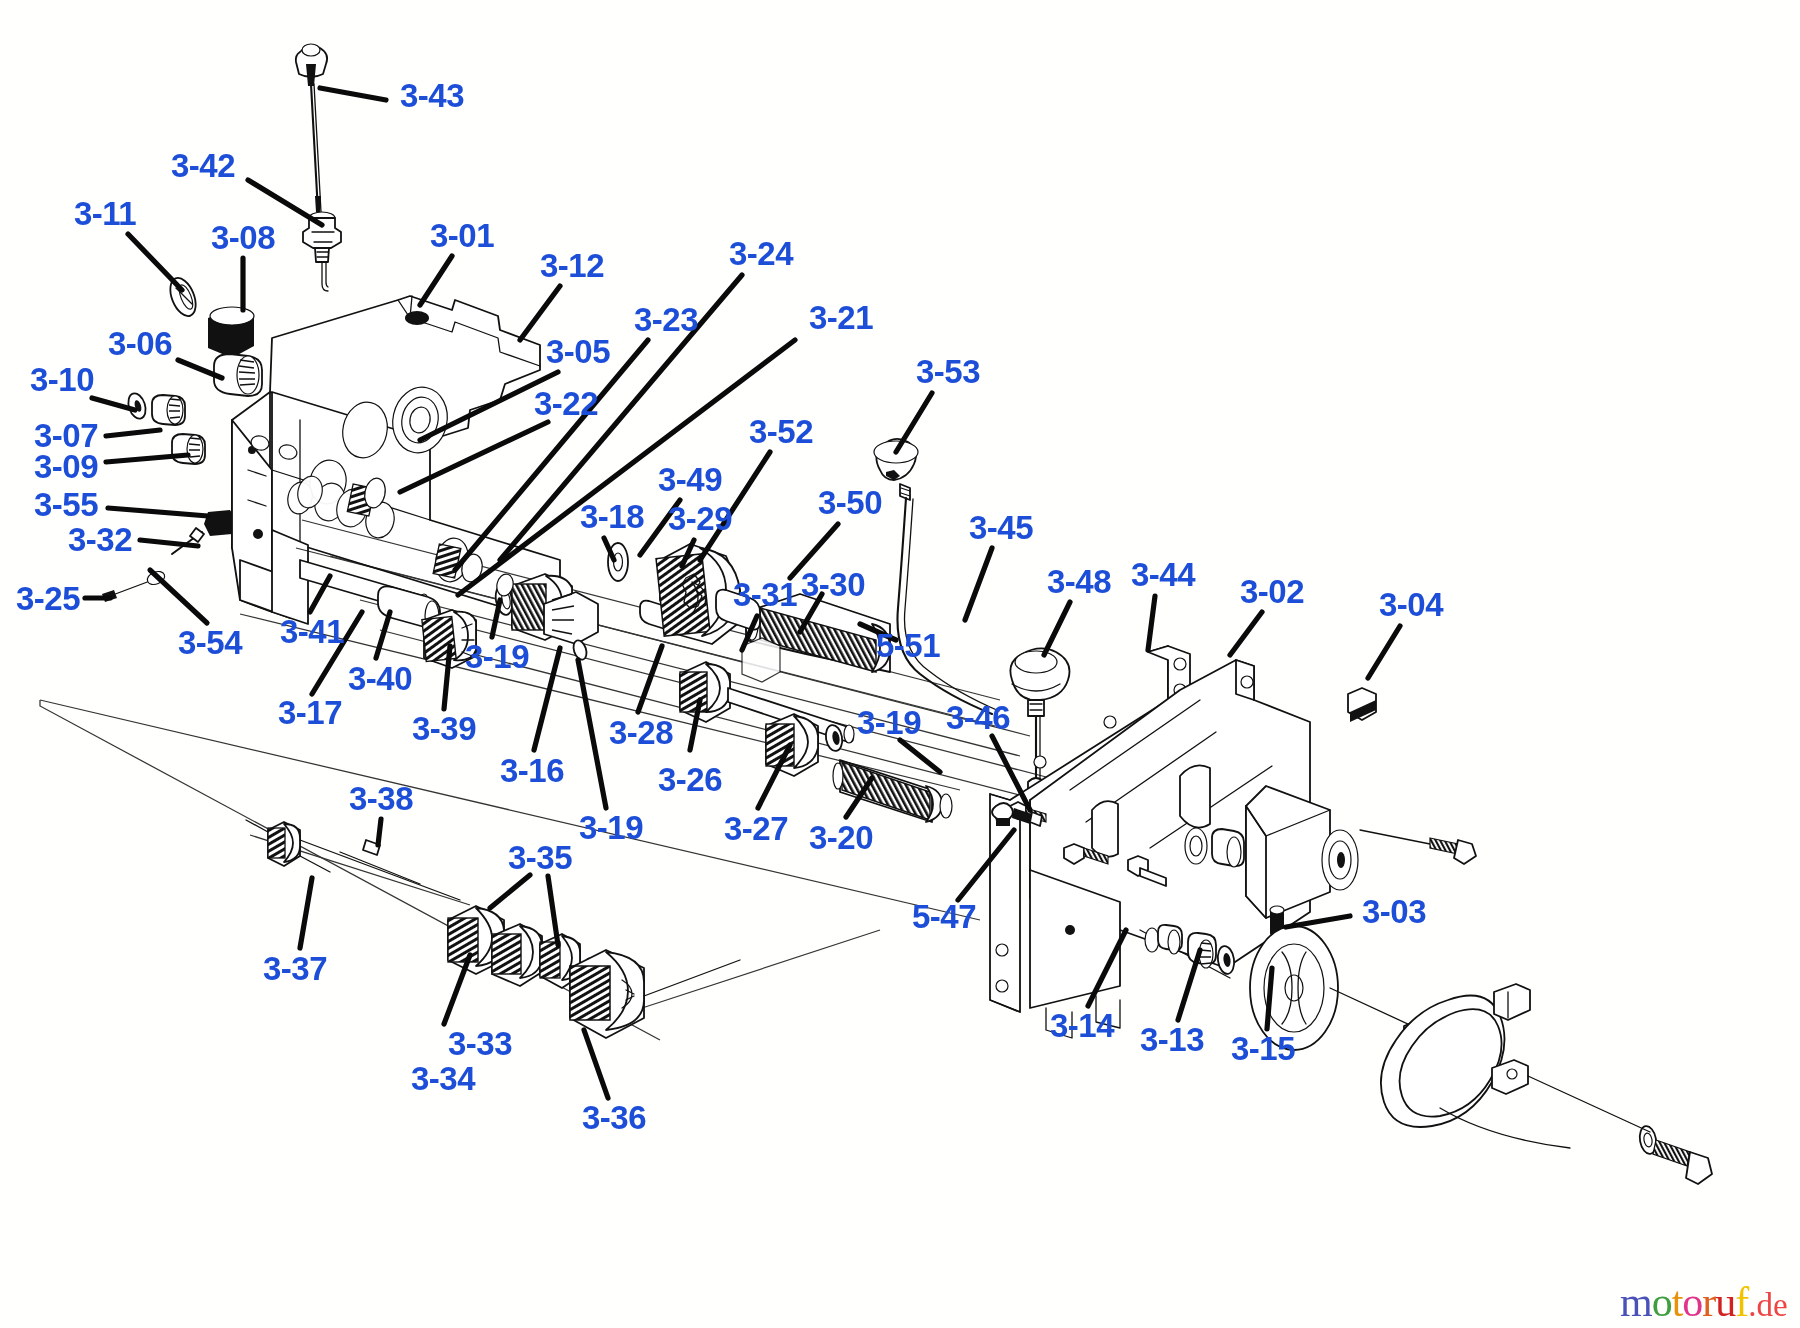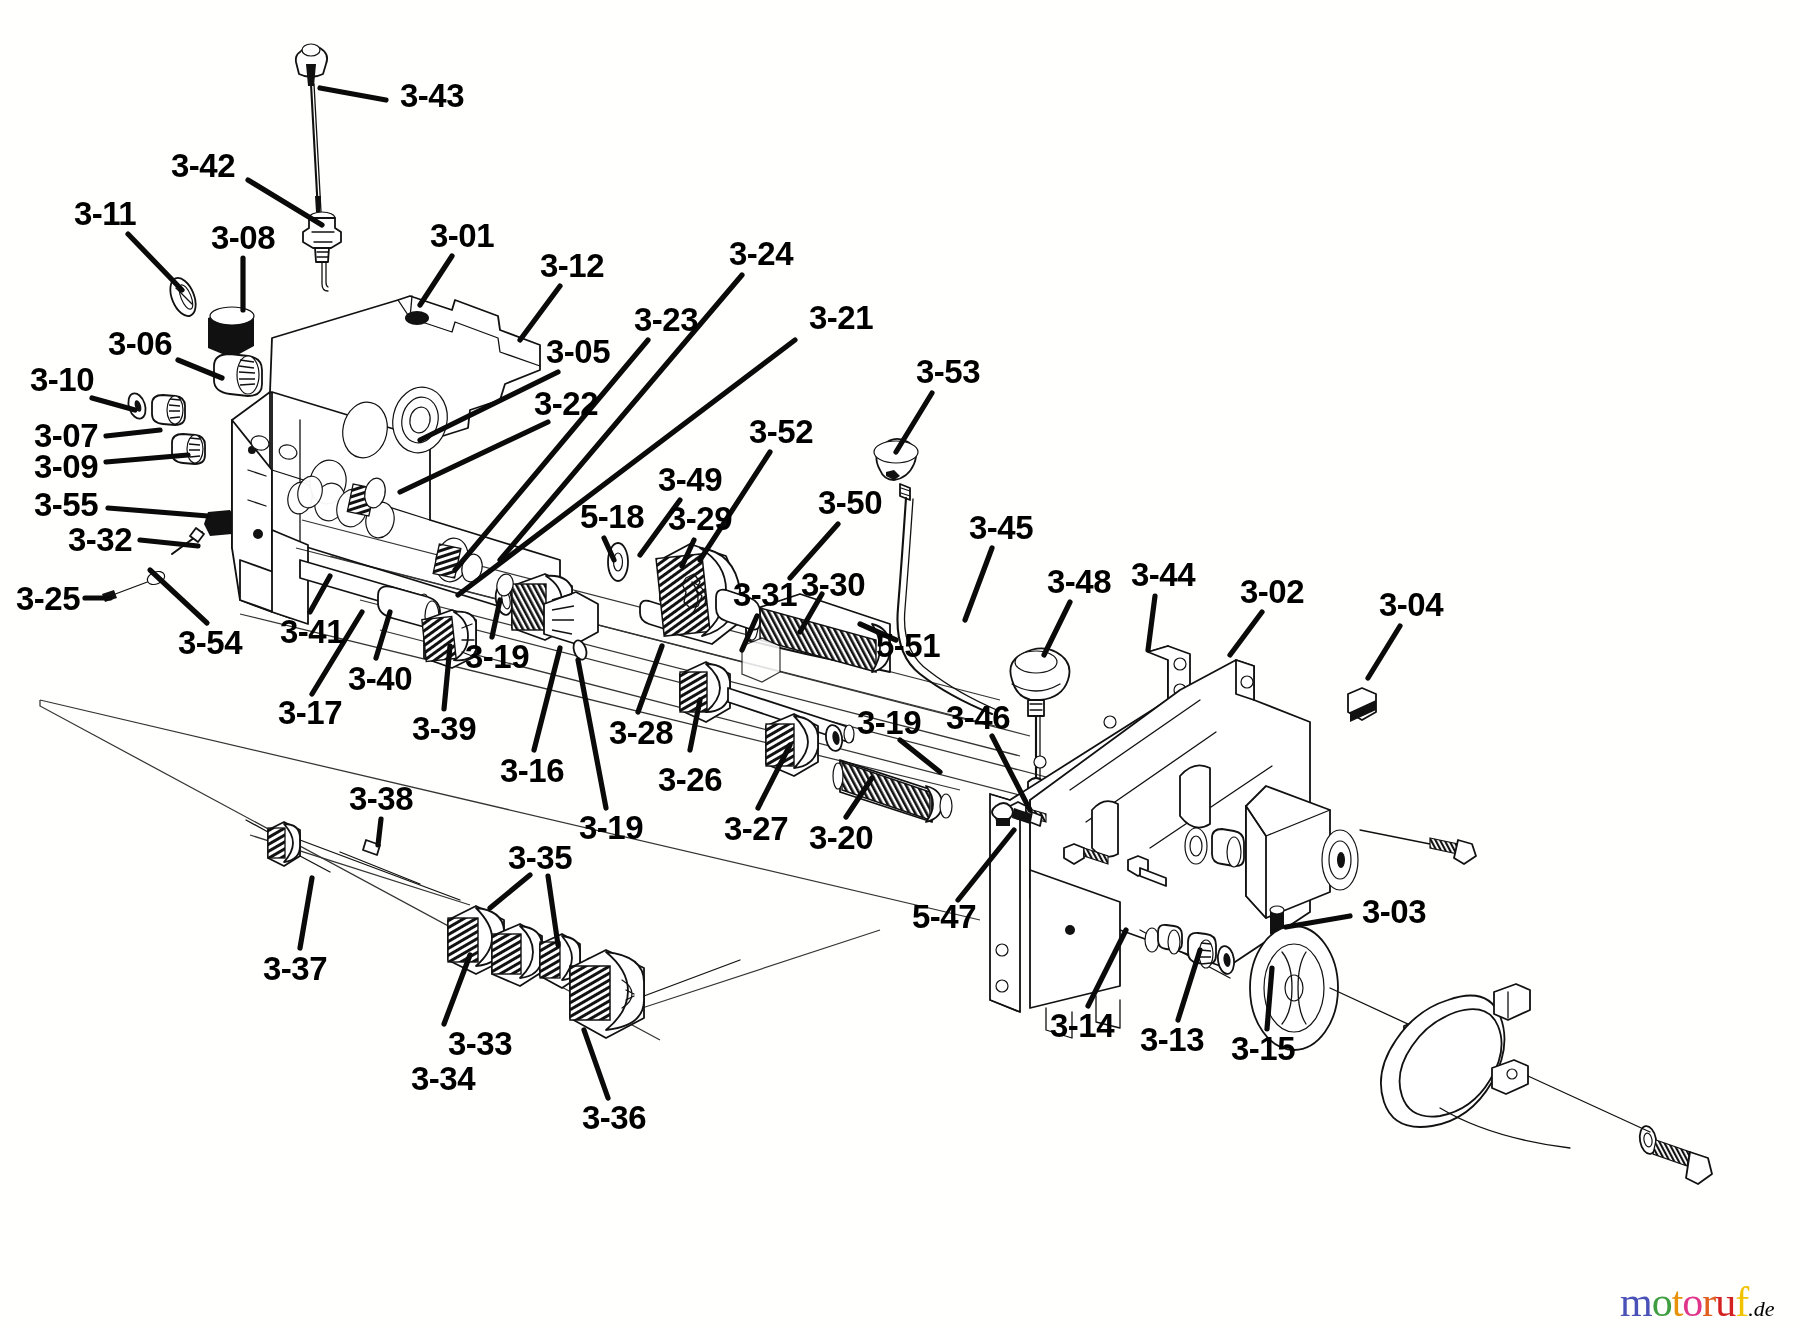--- a/index.html
+++ b/index.html
@@ -11,21 +11,21 @@
     background:#fffffd;
     overflow:hidden;
   }
   #art{position:absolute;left:0;top:0;width:1800px;height:1328px;}
   .callout{
     position:absolute;
     font-family:"Liberation Sans", sans-serif;
     font-weight:700;
     font-size:33px;
     letter-spacing:-0.5px;
-    color:#000000;
+    color:#1d4ed8;
     white-space:nowrap;
     transform:translate(-50%,-50%);
     user-select:none;
   }
   
   #watermark{
     position:absolute;
     left:1620px; top:1278px;
     font-family:"Liberation Serif", serif;
     font-size:42px;
@@ -34,21 +34,21 @@
     white-space:nowrap;
     user-select:none;
   }
   #watermark .l1{color:#4a52b8;}
   #watermark .l2{color:#3f9e3f;}
   #watermark .l3{color:#e8920c;}
   #watermark .l4{color:#e0348a;}
   #watermark .l5{color:#e06020;}
   #watermark .l6{color:#d32020;}
   #watermark .l7{color:#f0c200;}
-  #watermark .l8{color:#000000;font-size:22px;letter-spacing:0;font-style:italic;}
+  #watermark .l8{color:#ef4444;font-size:33px;letter-spacing:0;}
 </style>
 </head>
 <body>
 
 <div id="stage">
 
   <svg id="art" viewBox="0 0 1800 1328">
     <defs>
       <style>
         .ln{fill:none;stroke:#111;stroke-width:2.1;stroke-linecap:round;stroke-linejoin:round;}
@@ -563,21 +563,21 @@
       <div class="callout" style="left: 948px; top: 372px;">3-53</div>
       <div class="callout" style="left: 62px; top: 380px;">3-10</div>
       <div class="callout" style="left: 566px; top: 404px;">3-22</div>
       <div class="callout" style="left: 66px; top: 436px;">3-07</div>
       <div class="callout" style="left: 781px; top: 432px;">3-52</div>
       <div class="callout" style="left: 66px; top: 467px;">3-09</div>
       <div class="callout" style="left: 690px; top: 480px;">3-49</div>
       <div class="callout" style="left: 66px; top: 505px;">3-55</div>
       <div class="callout" style="left: 850px; top: 503px;">3-50</div>
       <div class="callout" style="left: 1001px; top: 528px;">3-45</div>
-      <div class="callout" style="left: 612px; top: 517px;">5-18</div>
+      <div class="callout" style="left: 612px; top: 517px;">3-18</div>
       <div class="callout" style="left: 700px; top: 519px;">3-29</div>
       <div class="callout" style="left: 100px; top: 540px;">3-32</div>
       <div class="callout" style="left: 833px; top: 573px; margin-top: 12px;">3-30</div>
       <div class="callout" style="left: 1079px; top: 582px;">3-48</div>
       <div class="callout" style="left: 1163px; top: 575px;">3-44</div>
       <div class="callout" style="left: 1272px; top: 592px;">3-02</div>
       <div class="callout" style="left: 765px; top: 595px;">3-31</div>
       <div class="callout" style="left: 48px; top: 599px;">3-25</div>
       <div class="callout" style="left: 1411px; top: 605px;">3-04</div>
       <div class="callout" style="left: 908px; top: 646px;">5-51</div>

